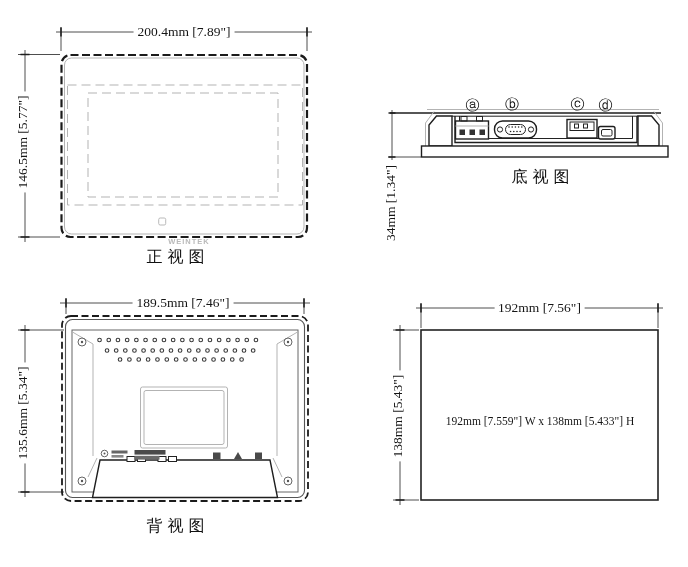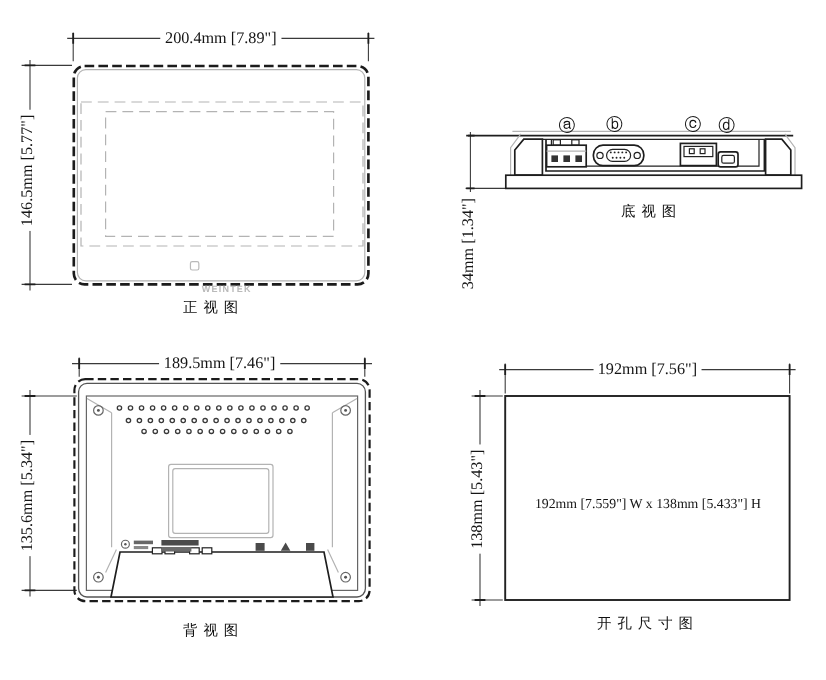--- a/index.html
+++ b/index.html
@@ -18,21 +18,21 @@
   .md   { stroke:#666;    stroke-width:1;   fill:none; }
   .md2  { stroke:#555;    stroke-width:1.1; fill:none; }
   .dashMain  { stroke:#1b1b1b; stroke-width:2.2; fill:none; stroke-dasharray:8 3.5; }
   .dashMain2 { stroke:#1b1b1b; stroke-width:1.8; fill:none; stroke-dasharray:7 3.5; }
   .dashL { stroke:#b3b3b3; stroke-width:1; fill:none; stroke-dasharray:9 5; }
 
   
   .t { position:absolute; transform:translate(-50%,-50%); font-size:13.5px;
        line-height:1.1; white-space:nowrap; background:#fff; padding:0 4px; }
   .v { transform:translate(-50%,-50%) rotate(-90deg); }
-  .cap { font-size:12px; letter-spacing:5px; background:transparent; padding:0;
+  .cap { font-size:16px; letter-spacing:5px; background:transparent; padding:0;
          color:#111; }
   .note { font-size:11.5px; background:transparent; }
   .port { position:absolute; transform:translate(-50%,-50%); font-size:14px;
           line-height:1; color:#111; background:transparent; font-family:"DejaVu Sans",sans-serif; }
   .logo { position:absolute; left:184px; top:221px; transform:translate(-50%,-50%);
           display:flex; align-items:center; gap:2px; color:#b9b9b9; }
   .logo .mk { width:8px; height:8px; border:1.5px solid #b9b9b9; border-radius:2px; }
   .logo .tx { font-family:"Liberation Sans",sans-serif; font-size:7.5px; font-weight:bold;
               letter-spacing:1px;margin-top:40px; }
 </style>
@@ -193,14 +193,13 @@
   <div class="port" style="left:605.5px; top:104.5px">ⓓ</div>
   <div class="t cap" style="left:543px; top:177px">底视图</div>
 
   <div class="t" style="left:183px; top:302.5px">189.5mm [7.46"]</div>
   <div class="t v" style="left:23px; top:413px">135.6mm [5.34"]</div>
   <div class="t cap" style="left:178px; top:526px">背视图</div>
 
   <div class="t" style="left:539.5px; top:307.5px">192mm [7.56"]</div>
   <div class="t v" style="left:398px; top:416px">138mm [5.43"]</div>
   <div class="t note" style="left:540px; top:420.5px">192mm [7.559"] W x 138mm [5.433"] H</div>
-  <div class="t cap" style="left:540px; top:520px">开孔尺寸图</div>
 </div>
 
 </body></html>

